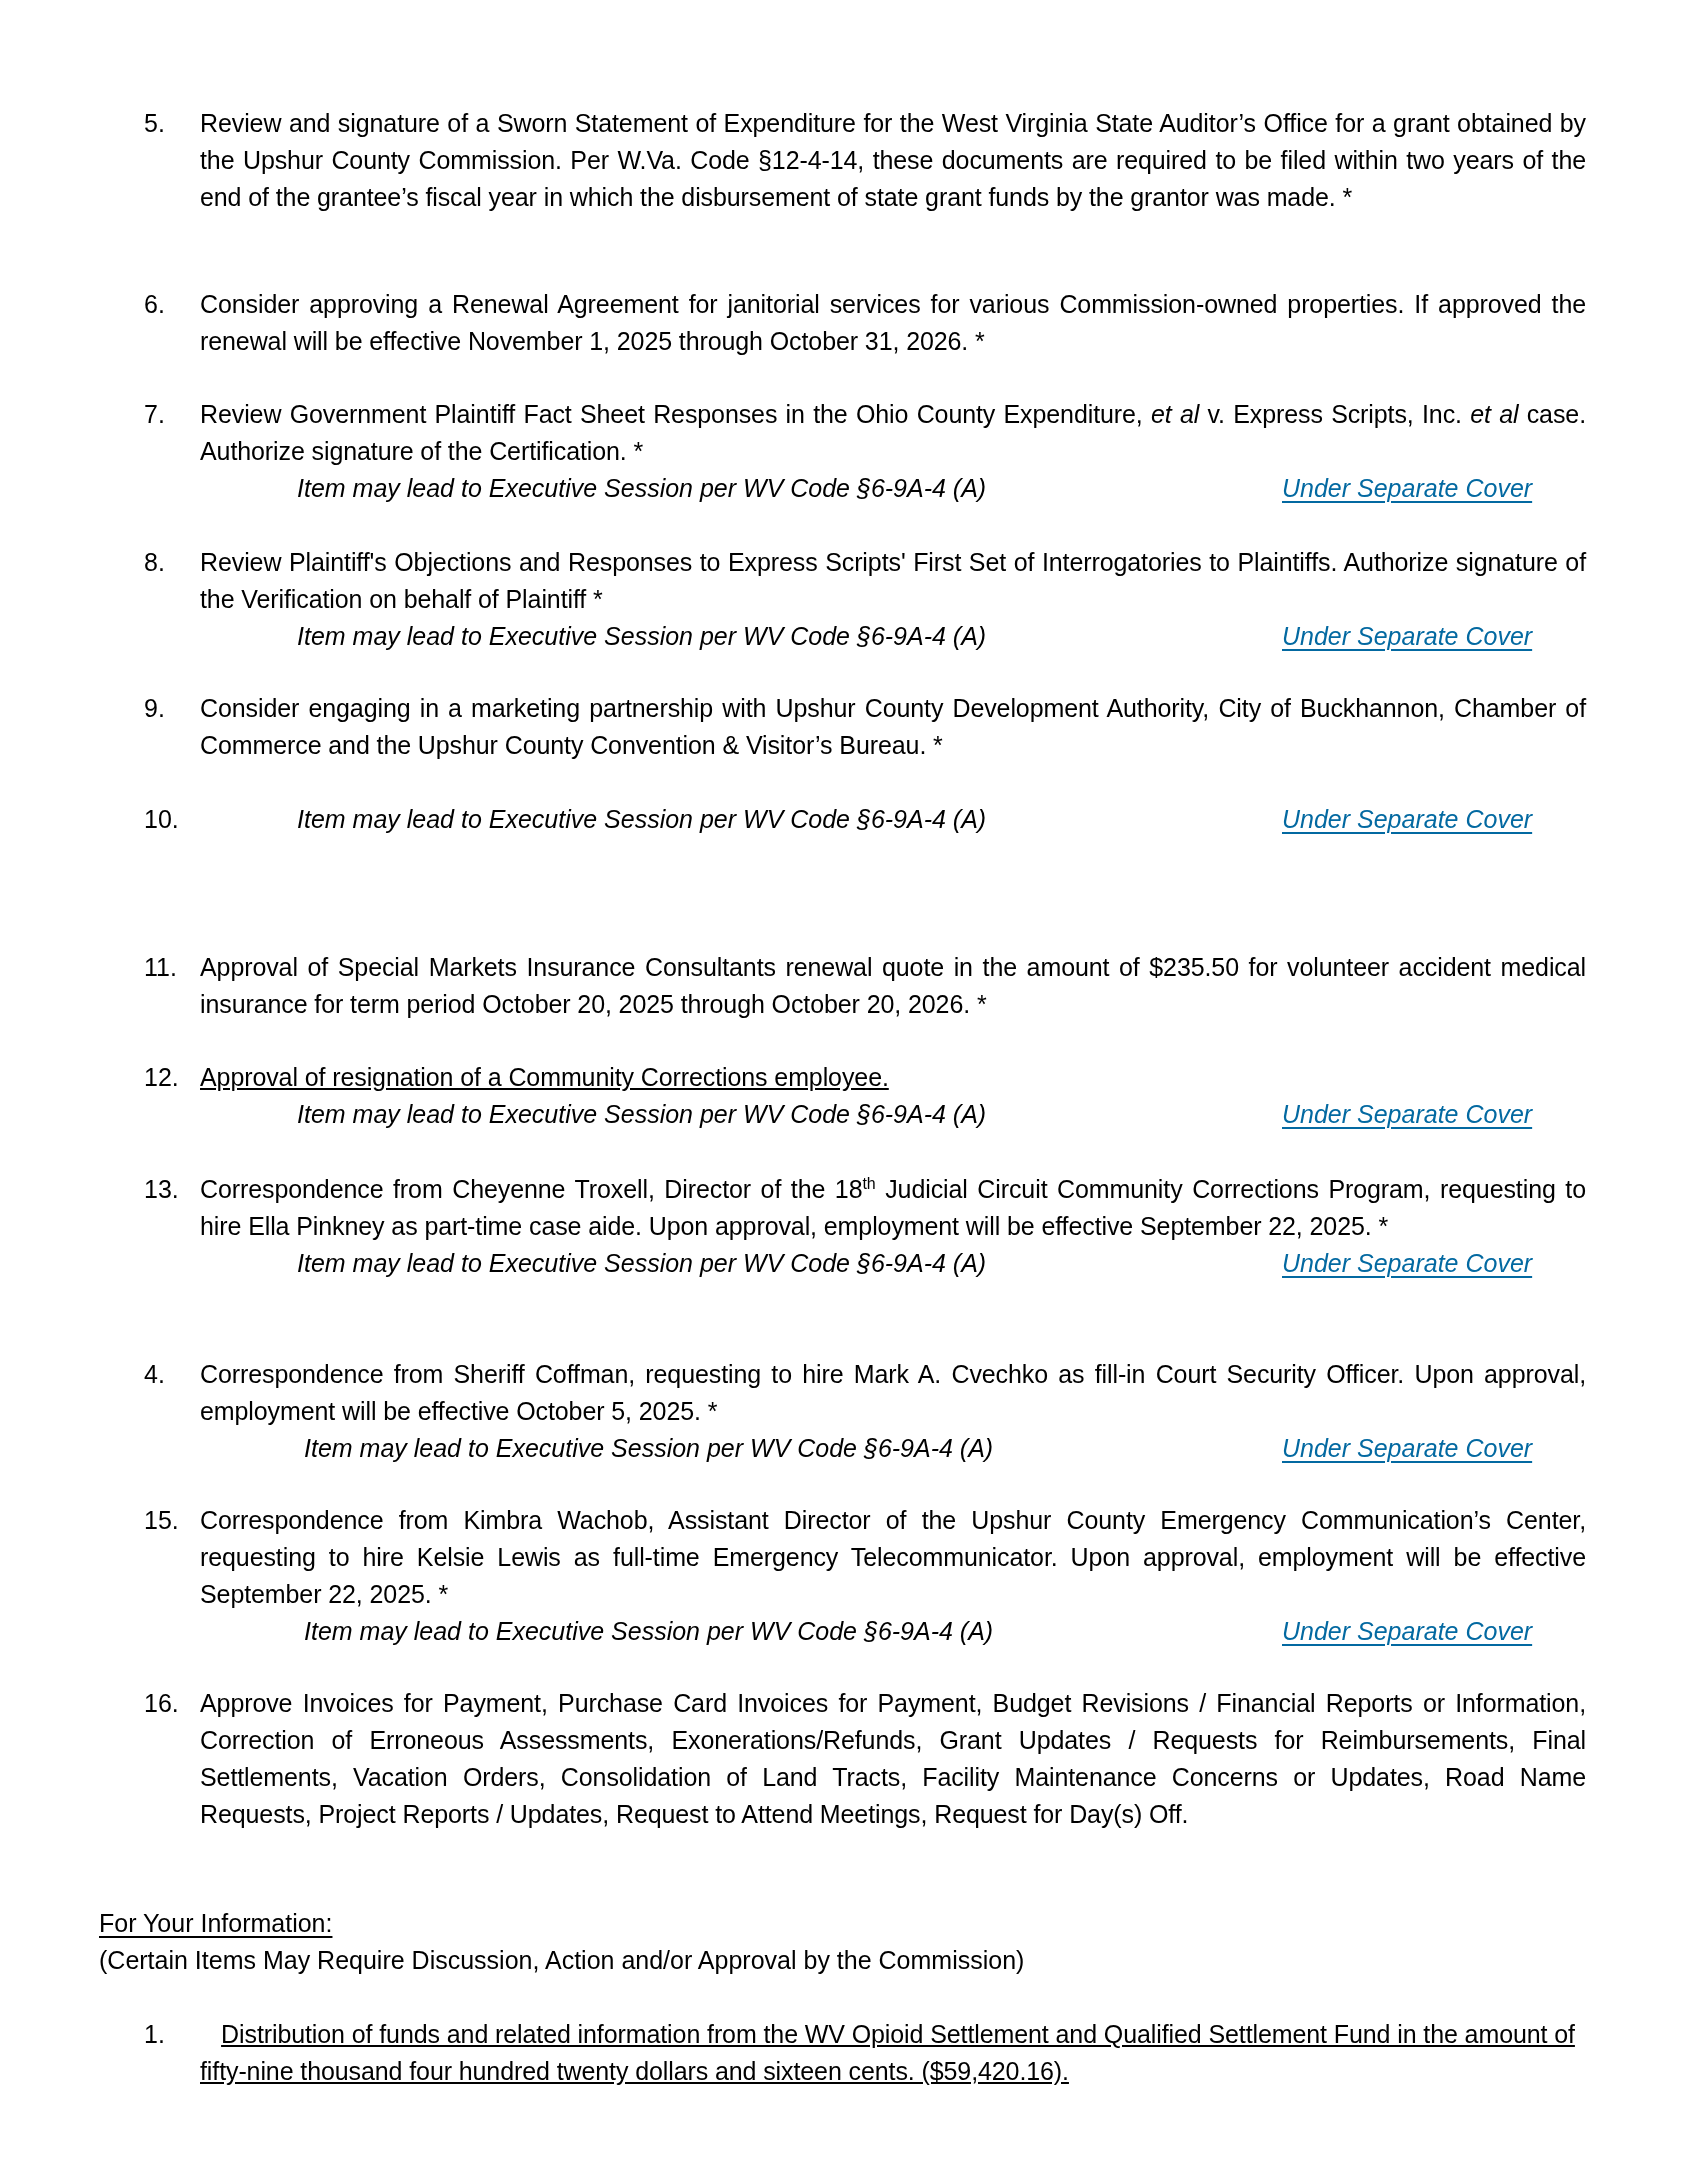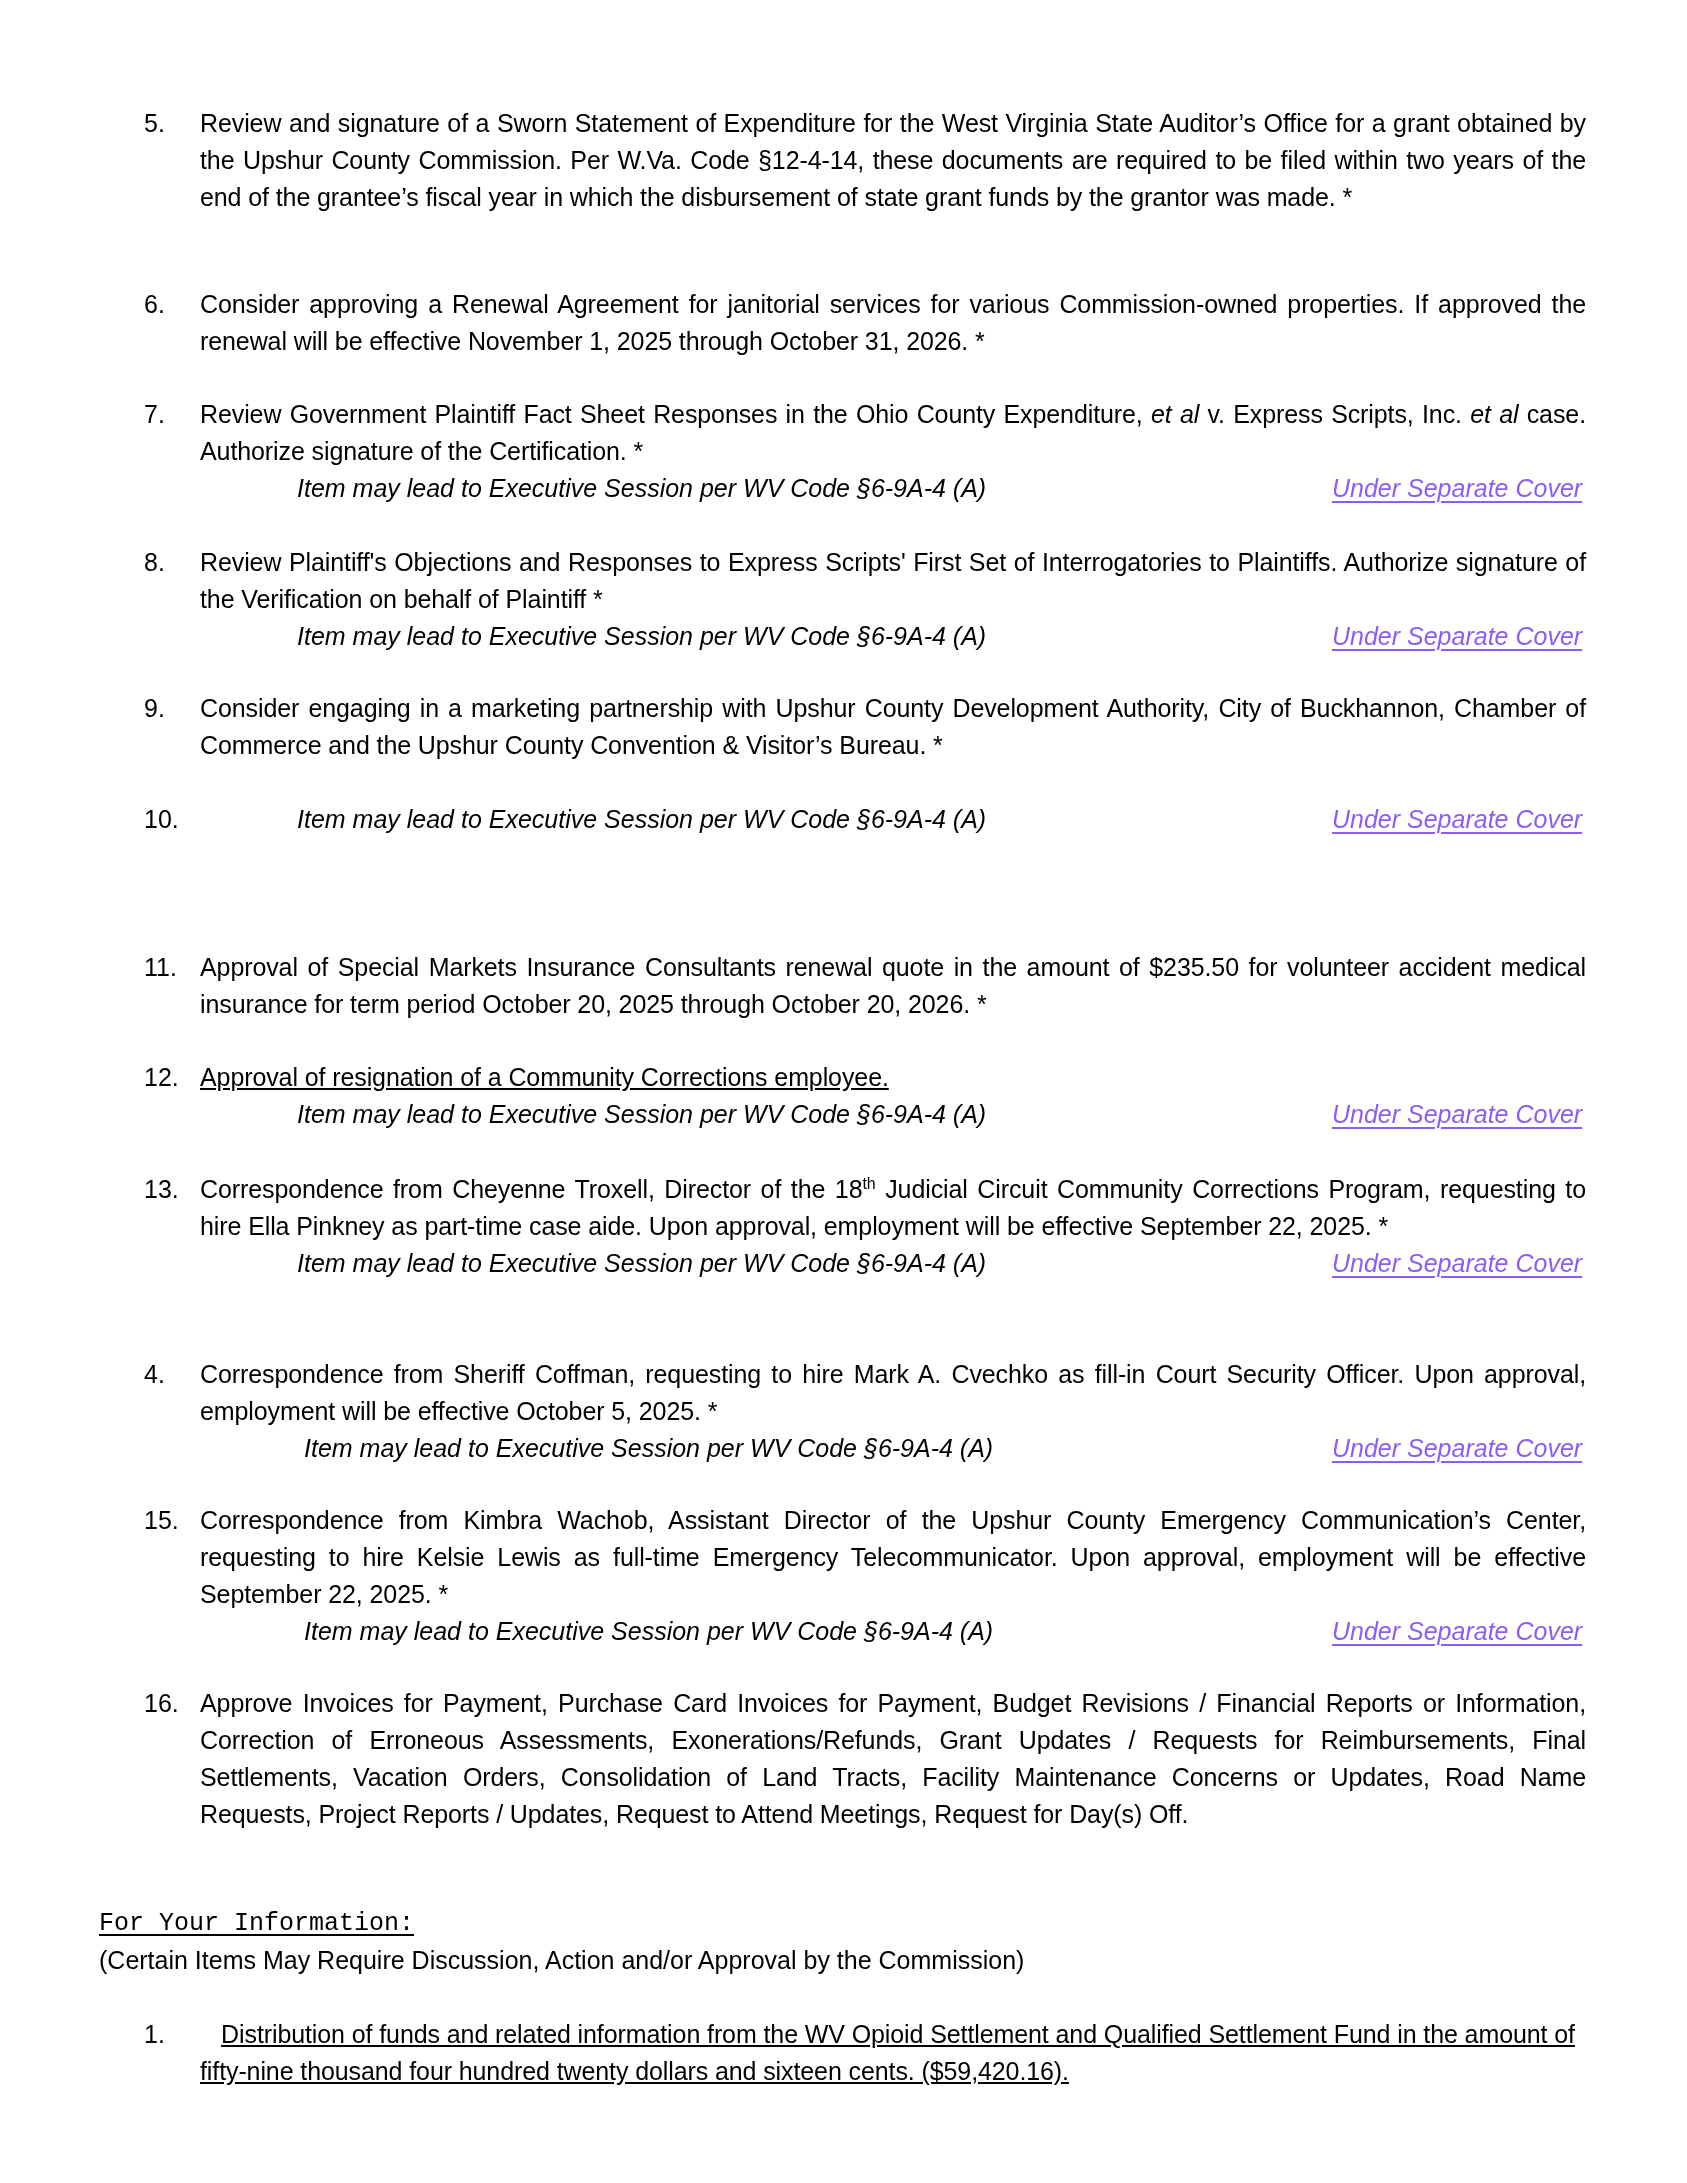--- a/index.html
+++ b/index.html
@@ -6,24 +6,24 @@
   body { width:1687px; height:2183px; position:relative; overflow:hidden;
          font-family:"Liberation Sans", "DejaVu Sans", sans-serif; color:#000; }
   .page { position:absolute; left:0; top:0; width:1687px; height:2183px; background:#fff; }
   .item { position:absolute; left:144px; width:1442px; }
   .num { position:absolute; left:0; top:0; font-size:25px; line-height:37px; }
   .body { margin-left:56px; font-size:25px; line-height:37px; text-align:justify; text-align-last:left; letter-spacing:-0.1px; }
   .body.left { text-align:center;text-decoration:underline; }
   .note { position:relative; height:37px; font-size:25px; line-height:37px; }
   .note-text { position:absolute; left:153px; font-style:italic; }
   .note-text.shift { left:160px; }
-  .note-link { position:absolute; left:1188px; font-style:italic; color:#8b5cf6; text-decoration:underline; text-decoration-thickness:2px; text-underline-offset:4px; cursor:pointer;text-align:right; }
+  .note-link { position:absolute; left:1138px; font-style:italic; color:#0369a1; text-decoration:underline; text-decoration-thickness:2px; text-underline-offset:4px; cursor:pointer;text-align:right; }
   sup { font-size:16px; line-height:0; vertical-align:super; }
   .section { position:absolute; left:99px; font-size:25px; line-height:37px; }
-  .section-title { text-decoration:underline; text-decoration-thickness:2px; text-underline-offset:4px;font-family:Liberation Mono, monospace; }
+  .section-title { text-decoration:underline; text-decoration-thickness:2px; text-underline-offset:4px; }
 </style>
 </head>
 <body>
 
 <div class="page">
 
   <div class="item" style="top:105px">
     <span class="num">5.</span>
     <div class="body">Review and signature of a Sworn Statement of Expenditure for the West Virginia State Auditor’s Office for a grant obtained by the Upshur County Commission. Per W.Va. Code §12-4-14, these documents are required to be filed within two years of the end of the grantee’s fiscal year in which the disbursement of state grant funds by the grantor was made. *</div>
   </div>

